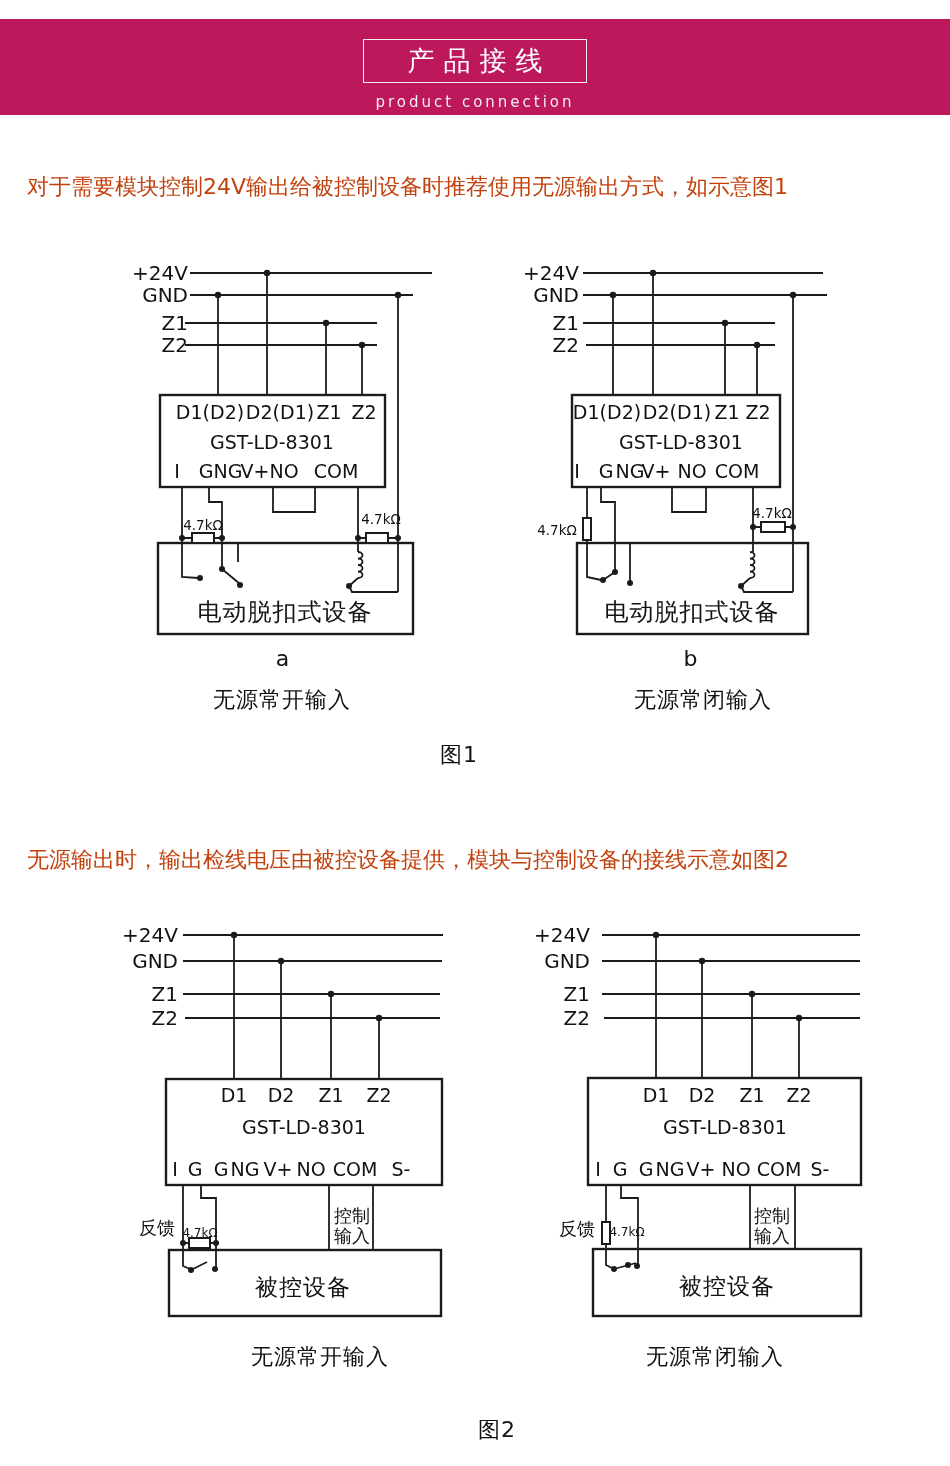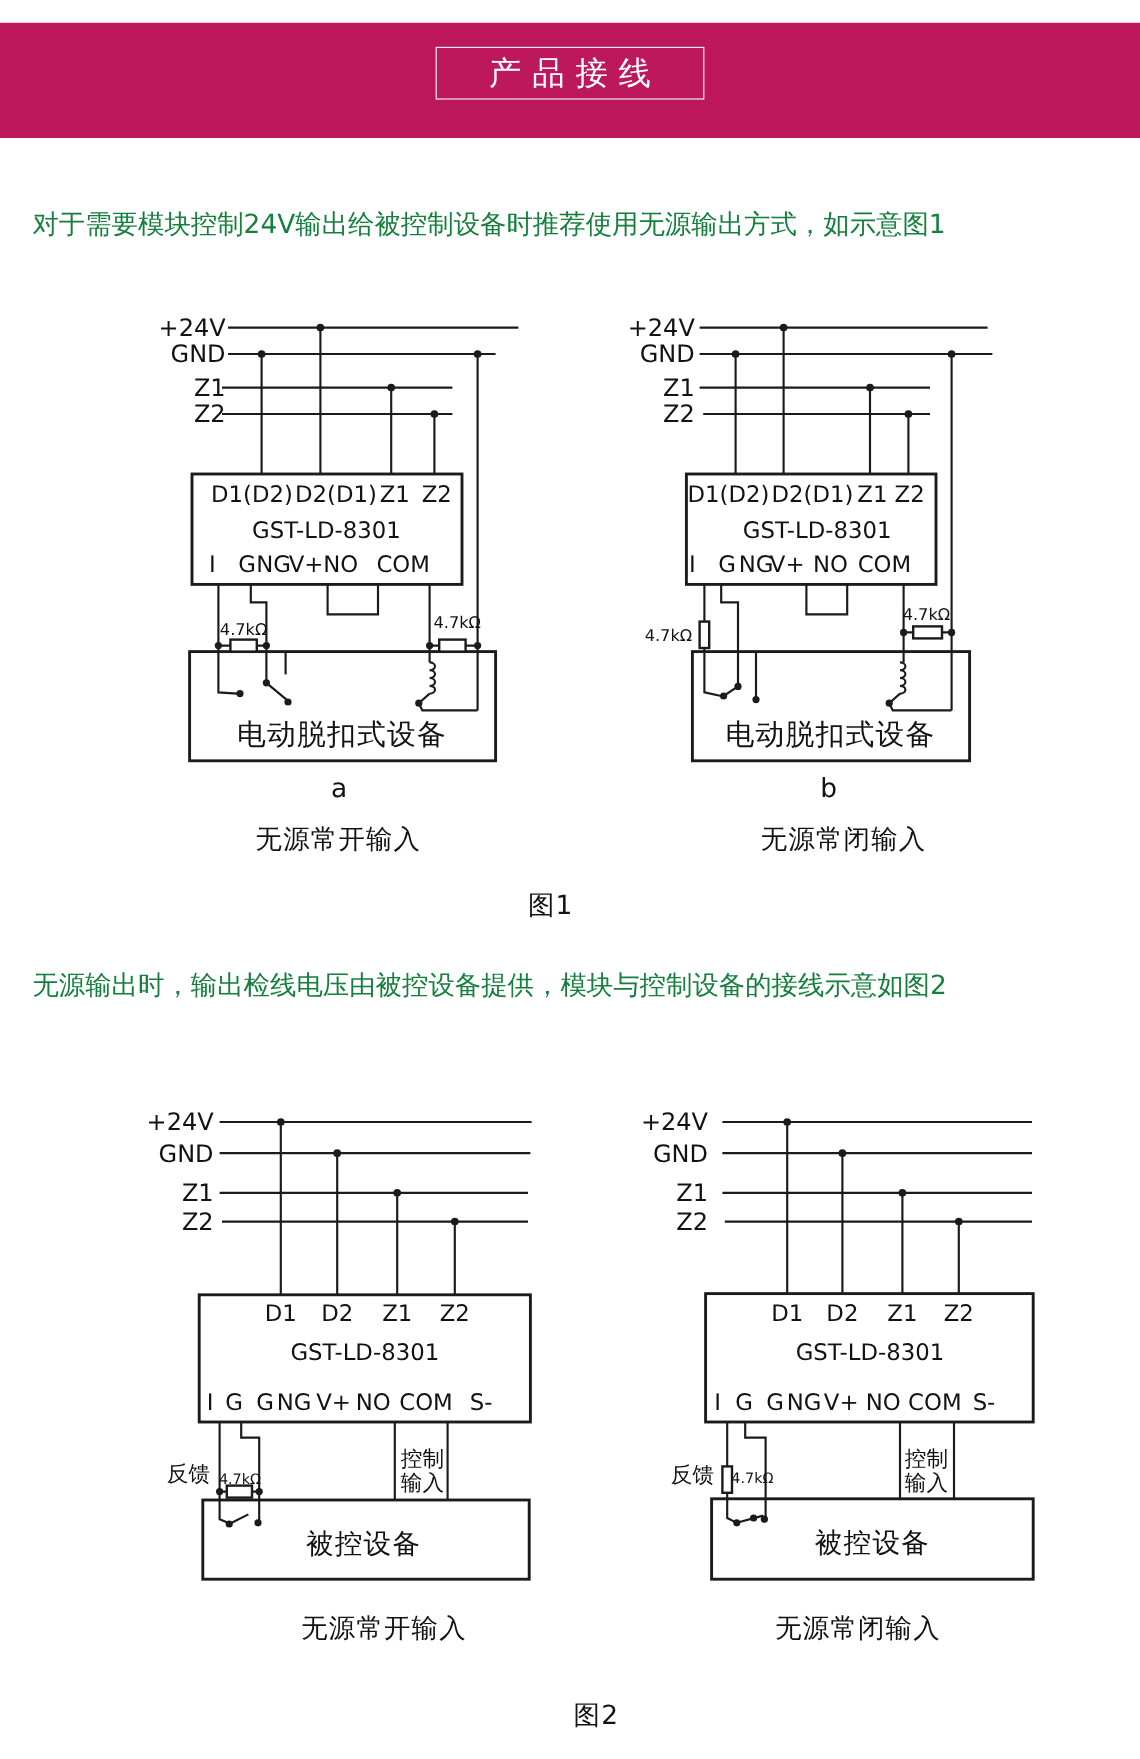--- a/index.html
+++ b/index.html
@@ -6,21 +6,21 @@
   .page{position:relative;width:950px;height:1466px;background:#ffffff;overflow:hidden;
         font-family:"DejaVu Sans","Liberation Sans",sans-serif;color:#151515;}
   
   .hdr{position:absolute;left:0;top:0;width:950px;height:96px;background:#be185d;margin-top:19px;}
   .hdr-box{position:absolute;left:363px;top:20px;width:222px;height:42px;border:1px solid #efecea;
            display:flex;align-items:center;justify-content:center;}
   .hdr-title{color:#ffffff;font-size:27px;letter-spacing:9px;text-indent:9px;white-space:nowrap;}
   .hdr-sub{position:absolute;left:0;top:74px;width:950px;text-align:center;color:#f2efec;
            font-size:15px;letter-spacing:3px;white-space:nowrap;}
   
-  .para{position:absolute;white-space:nowrap;font-size:22px;color:#15803d;}
+  .para{position:absolute;white-space:nowrap;font-size:22px;color:#c2410c;}
   
   .lbl{position:absolute;transform:translate(-50%,-50%);white-space:nowrap;color:#121212;}
   .busr{position:absolute;width:80px;text-align:right;transform:translateY(-50%);
         font-size:20px;color:#121212;white-space:nowrap;}
   .f19{font-size:19px;}
   .f18{font-size:18px;}
   .f14{font-size:13.5px;}
   .f12{font-size:12px;}
   .f22{font-size:22px;letter-spacing:1px;}
   .f24{font-size:24px;letter-spacing:1px;font-family:Liberation Mono, monospace;}
@@ -29,24 +29,25 @@
 </style>
 </head>
 <body>
 
 <div class="page">
 
   <div class="hdr">
     <div class="hdr-box">
       <span class="hdr-title">产品接线</span>
     </div>
+    <div class="hdr-sub">product connection</div>
   </div>
 
   <div class="para" style="left:27px;top:172px;">对于需要模块控制24V输出给被控制设备时推荐使用无源输出方式，如示意图1</div>
-  <div class="para" style="left:27px;top:806px;">无源输出时，输出检线电压由被控设备提供，模块与控制设备的接线示意如图2</div>
+  <div class="para" style="left:27px;top:845px;">无源输出时，输出检线电压由被控设备提供，模块与控制设备的接线示意如图2</div>
 
   <svg class="wires" width="950" height="1466" viewBox="0 0 950 1466" fill="none" stroke="#1b1b1b" stroke-width="1.8">
 
     <g>
       <line x1="190" y1="273" x2="432" y2="273"></line>
       <line x1="190" y1="295" x2="413" y2="295"></line>
       <line x1="185" y1="323" x2="377" y2="323"></line>
       <line x1="185" y1="345" x2="377" y2="345"></line>
       <line x1="218" y1="295" x2="218" y2="395"></line>
       <line x1="267" y1="273" x2="267" y2="395"></line>

